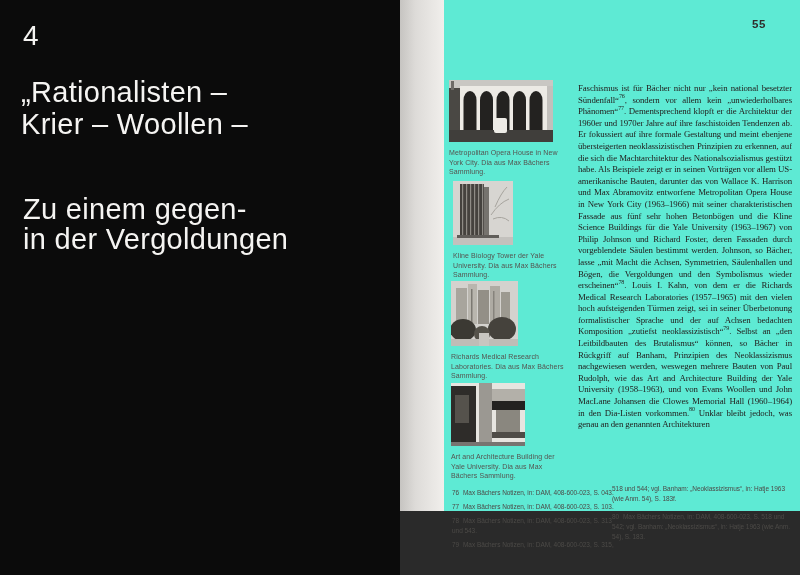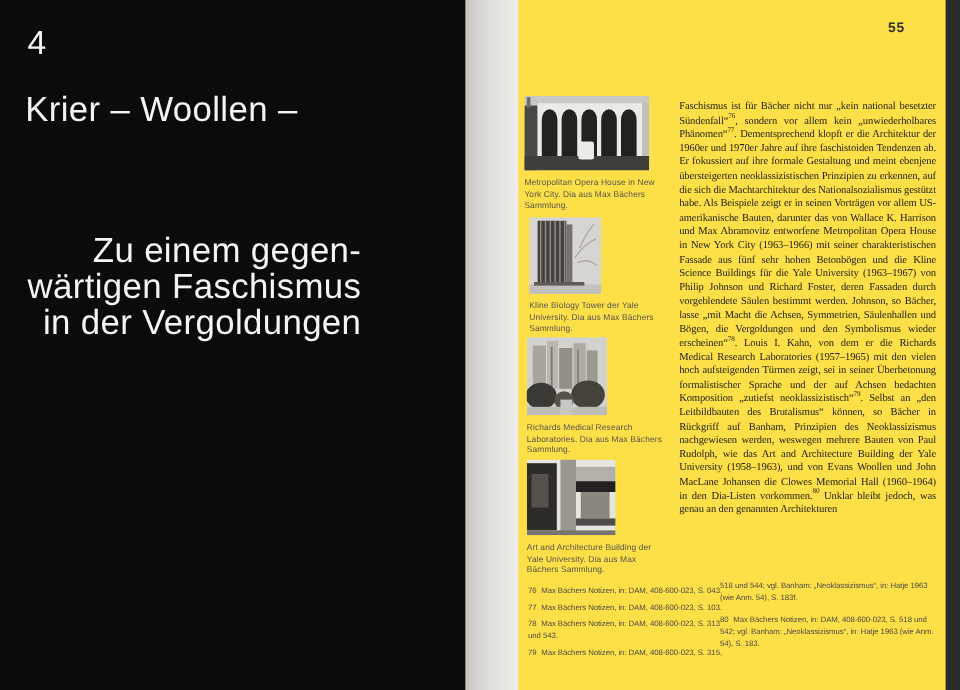--- a/index.html
+++ b/index.html
@@ -23,28 +23,28 @@
     font-size: 28px; font-weight: 400; letter-spacing: 0.5px;
   }
   .chapter-title {
     position: absolute; left: 21px; top: 76px;
     font-size: 29px; font-weight: 400; line-height: 32px;
     letter-spacing: 0.3px; white-space: nowrap;
   }
   .chapter-subtitle {
     position: absolute; left: 23px; top: 194px;
     font-size: 29px; font-weight: 400; line-height: 30px;
-    letter-spacing: 0.3px; white-space: nowrap; text-align: right;
+    letter-spacing: 0.3px; white-space: nowrap;
   }
 
   
   .page-right {
-    position: absolute; left: 388px; top: 0;
-    width: 400px; height: 575px;
-    background: #fde047;
+    position: absolute; left: 400px; top: 0;
+    width: 400px; height: 511px;
+    background: #5eead4;
   }
   .page-right::before { 
     content: ""; position: absolute; left: 0; top: 0; bottom: 0; width: 44px;
     background: linear-gradient(90deg, #c6c4c1 0%, #dddbd8 35%, #f1efec 100%);
     pointer-events: none;
   }
   .right-pageno {
     position: absolute; left: 352px; top: 18px;
     font-size: 11.5px; font-weight: 700; letter-spacing: 0.6px;
     color: #2f2e2c;
@@ -92,25 +92,25 @@
   .fn-num:empty { display: none; }
 </style>
 </head>
 <body>
 
 <div class="spread">
 
   <section class="page-left">
     <div class="left-pageno">4</div>
     <h1 class="chapter-title">
+      <div>„Rationalisten –</div>
       <div>Krier – Woollen –</div>
     </h1>
     <h2 class="chapter-subtitle">
       <div>Zu einem gegen-</div>
-      <div>wärtigen Faschismus</div>
       <div>in der Vergoldungen</div>
     </h2>
   </section>
 
   <section class="page-right">
     <div class="right-pageno">55</div>
 
     <figure class="fig fig1">
       <svg width="104" height="62" viewBox="0 0 104 62" role="img">
         <rect width="104" height="62" fill="#c9c7c3"></rect>

